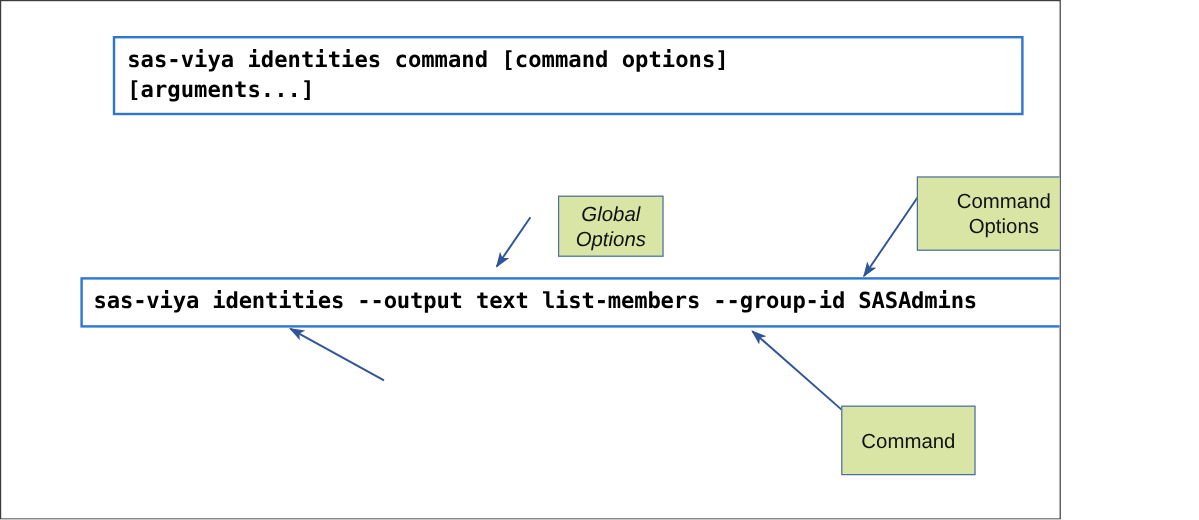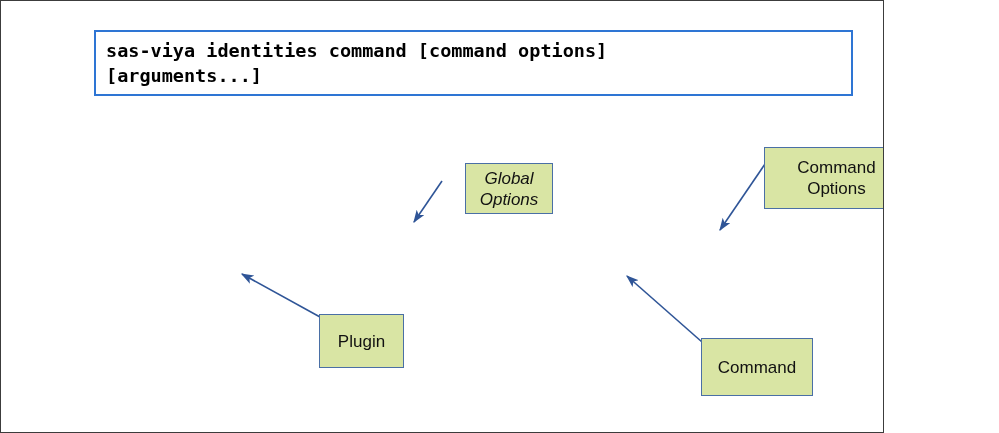--- a/index.html
+++ b/index.html
@@ -135,32 +135,32 @@
     <line x1="764" y1="163" x2="719" y2="229" stroke="#2f5597" stroke-width="1.6" marker-end="url(#ah)"></line>
     <line x1="319" y1="316" x2="241" y2="273" stroke="#2f5597" stroke-width="1.6" marker-end="url(#ah)"></line>
     <line x1="701" y1="341" x2="626" y2="275" stroke="#2f5597" stroke-width="1.6" marker-end="url(#ah)"></line>
   </svg>
 
   <div id="syntax-box" class="cmd-box">
     <span class="cmd-text">sas-viya identities command [command options]
 [arguments...]</span>
   </div>
 
+  <div id="example-box" class="cmd-box">
+    <span class="cmd-text">sas-viya identities --output text list-members --group-id SASAdmins</span>
+  </div>
 
   <div id="callout-global-options" class="callout">
     <span class="callout-label">Global
 Options</span>
   </div>
 
   <div id="callout-command-options" class="callout">
     <span class="callout-label">Command
 Options</span>
   </div>
 
-  <div id="callout-plugin" class="callout">
-    <span class="callout-label">Plugin</span>
-  </div>
 
   <div id="callout-command" class="callout">
     <span class="callout-label">Command</span>
   </div>
 
 </div>
 
 </body></html>

